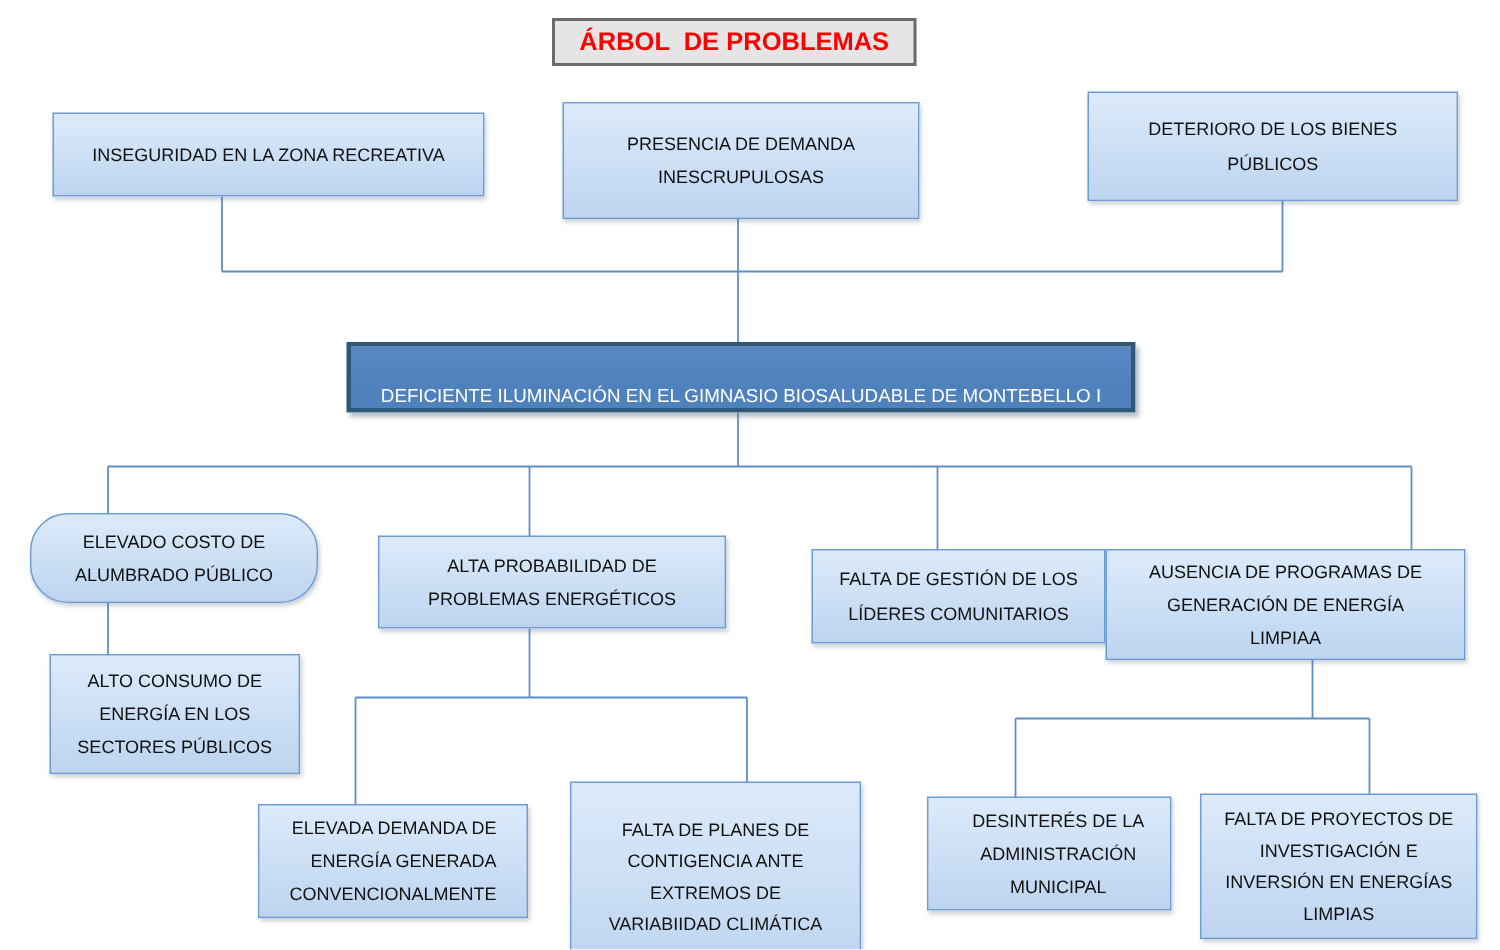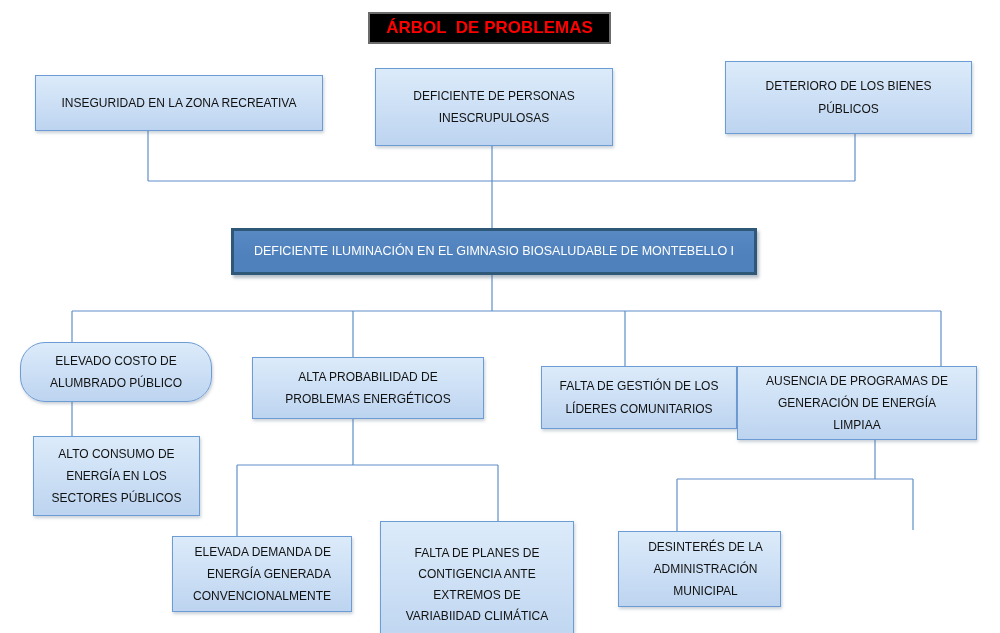--- a/index.html
+++ b/index.html
@@ -36,34 +36,34 @@
     font-size: 12px;
     line-height: 1.85;
     padding: 2px 8px;
   }
   .node .box-label { white-space: pre-line; }
   .title-box {
     position: absolute;
     z-index: 2;
     left: 368px; top: 12px; width: 243px; height: 32px;
     box-sizing: border-box;
-    background: #000000;
+    background: #e5e5e5;
     border: 2px solid #6b6b6b;
     display: flex; align-items: center; justify-content: center;
     color: var(--title-text, #ff0000);
     font-size: 17px;
     font-weight: bold;
     white-space: pre;
   }
   .central {
     background: linear-gradient(to bottom, #5889c3 0%, var(--central-fill, #4f81bd) 60%);
     border: 3px solid var(--central-border, #2f5878);
     color: var(--central-text, #ffffff);
     align-items: flex-start;
-    padding-top: 9px;
+    padding-top: 22px;
     font-size: 12.5px;
     box-shadow: 2px 3px 3px rgba(90,110,130,0.45);
   }
   
   #effect-1 { left: 35px;  top: 75px; width: 288px; height: 56px; }
   #effect-2 { left: 375px; top: 68px; width: 238px; height: 78px; }
   #effect-3 { left: 685px; top: 61px; width: 247px; height: 73px; margin-left: 40px; }
   
   #central-problem { left: 231px; top: 228px; width: 526px; height: 47px; }
   
@@ -109,21 +109,21 @@
     <line x1="677" y1="479" x2="677" y2="532"></line>
     <line x1="913" y1="479" x2="913" y2="530"></line>
   </svg>
 
   <div class="title-box">ÁRBOL  DE PROBLEMAS</div>
 
   <div class="node" id="effect-1">
     <span class="box-label">INSEGURIDAD EN LA ZONA RECREATIVA</span>
   </div>
   <div class="node" id="effect-2">
-    <span class="box-label">DEFICIENTE DE PERSONAS
+    <span class="box-label">PRESENCIA DE DEMANDA
 INESCRUPULOSAS</span>
   </div>
   <div class="node" id="effect-3">
     <span class="box-label">DETERIORO DE LOS BIENES
 PÚBLICOS</span>
   </div>
 
   <div class="node central" id="central-problem">
     <span class="box-label">DEFICIENTE ILUMINACIÓN EN EL GIMNASIO BIOSALUDABLE DE MONTEBELLO I</span>
   </div>
@@ -160,14 +160,20 @@
     <span class="box-label">FALTA DE PLANES DE
 CONTIGENCIA ANTE
 EXTREMOS  DE
 VARIABIIDAD CLIMÁTICA</span>
   </div>
   <div class="node" id="sub-4">
     <span class="box-label">DESINTERÉS DE LA
 ADMINISTRACIÓN
 MUNICIPAL</span>
   </div>
+  <div class="node" id="sub-5">
+    <span class="box-label">FALTA DE PROYECTOS DE
+INVESTIGACIÓN E
+INVERSIÓN EN ENERGÍAS
+LIMPIAS</span>
+  </div>
 
 </div>
 
 </body></html>

